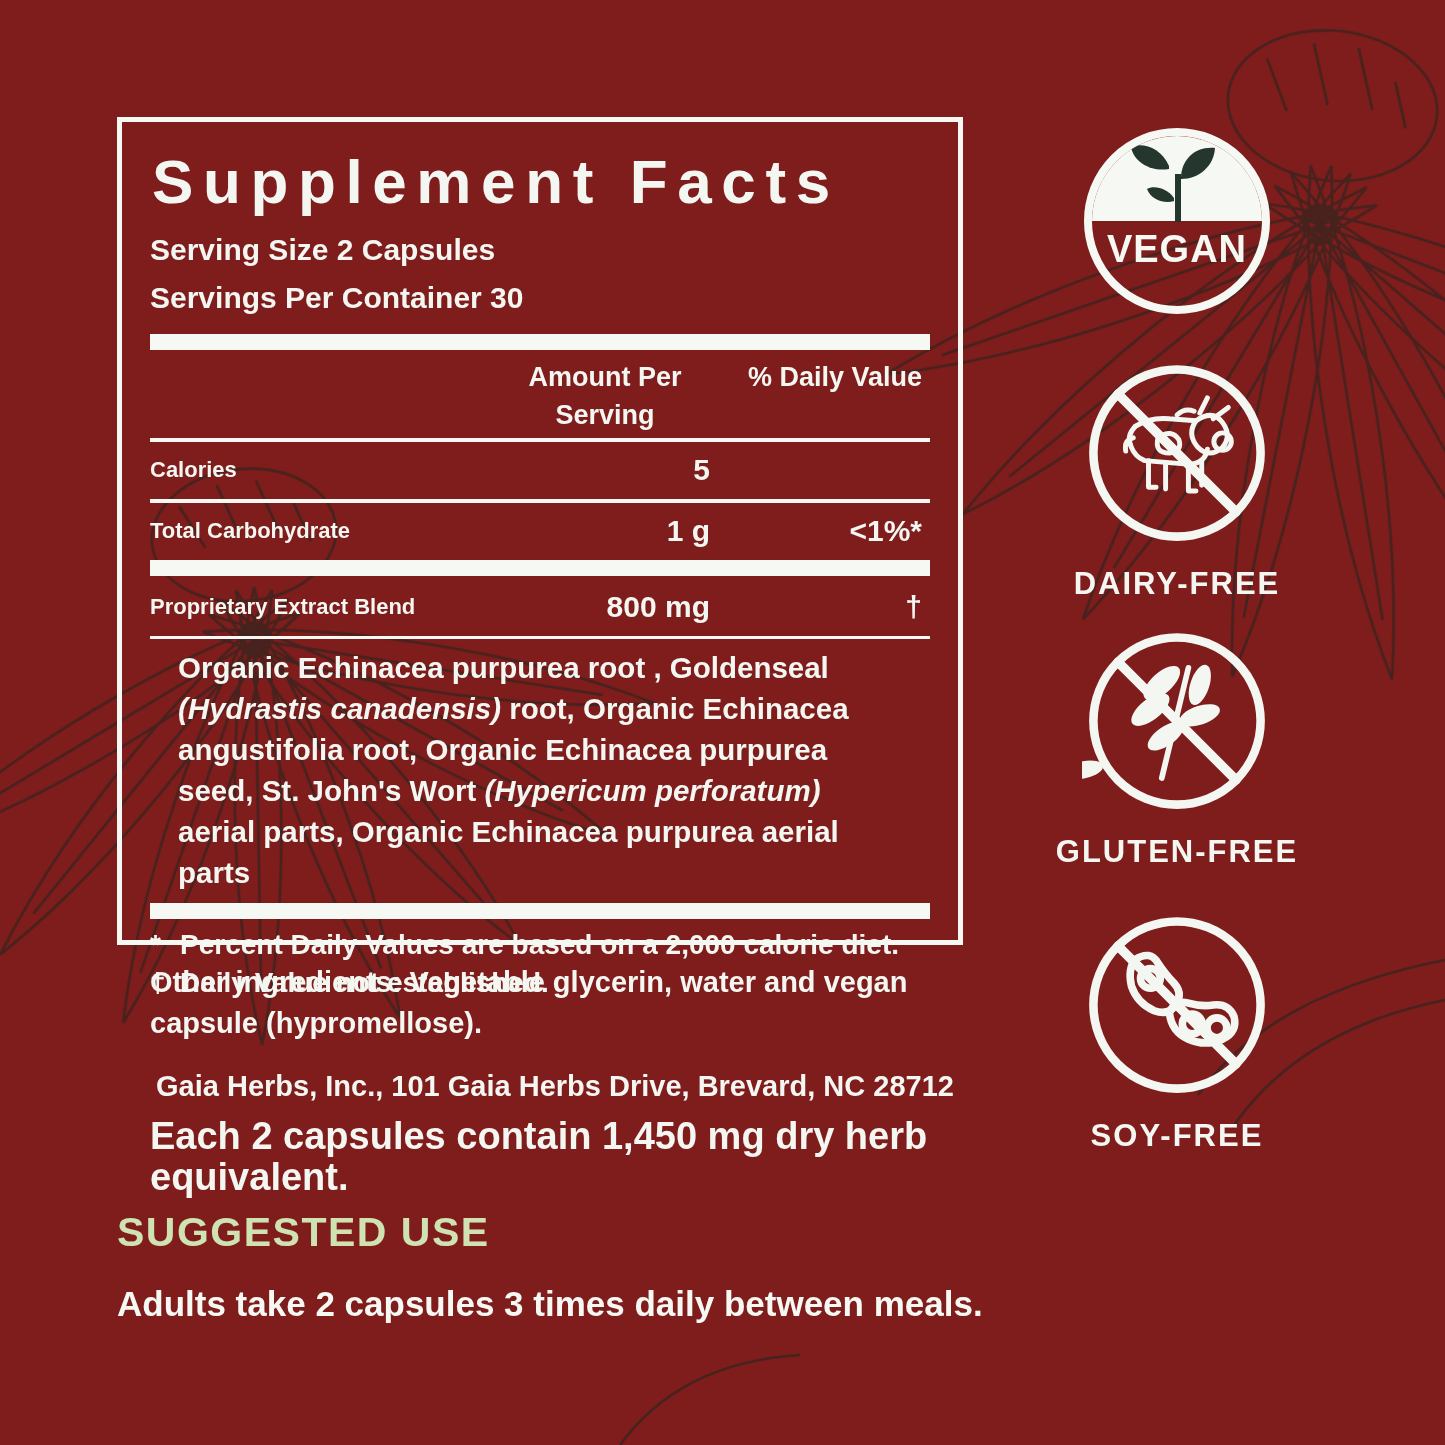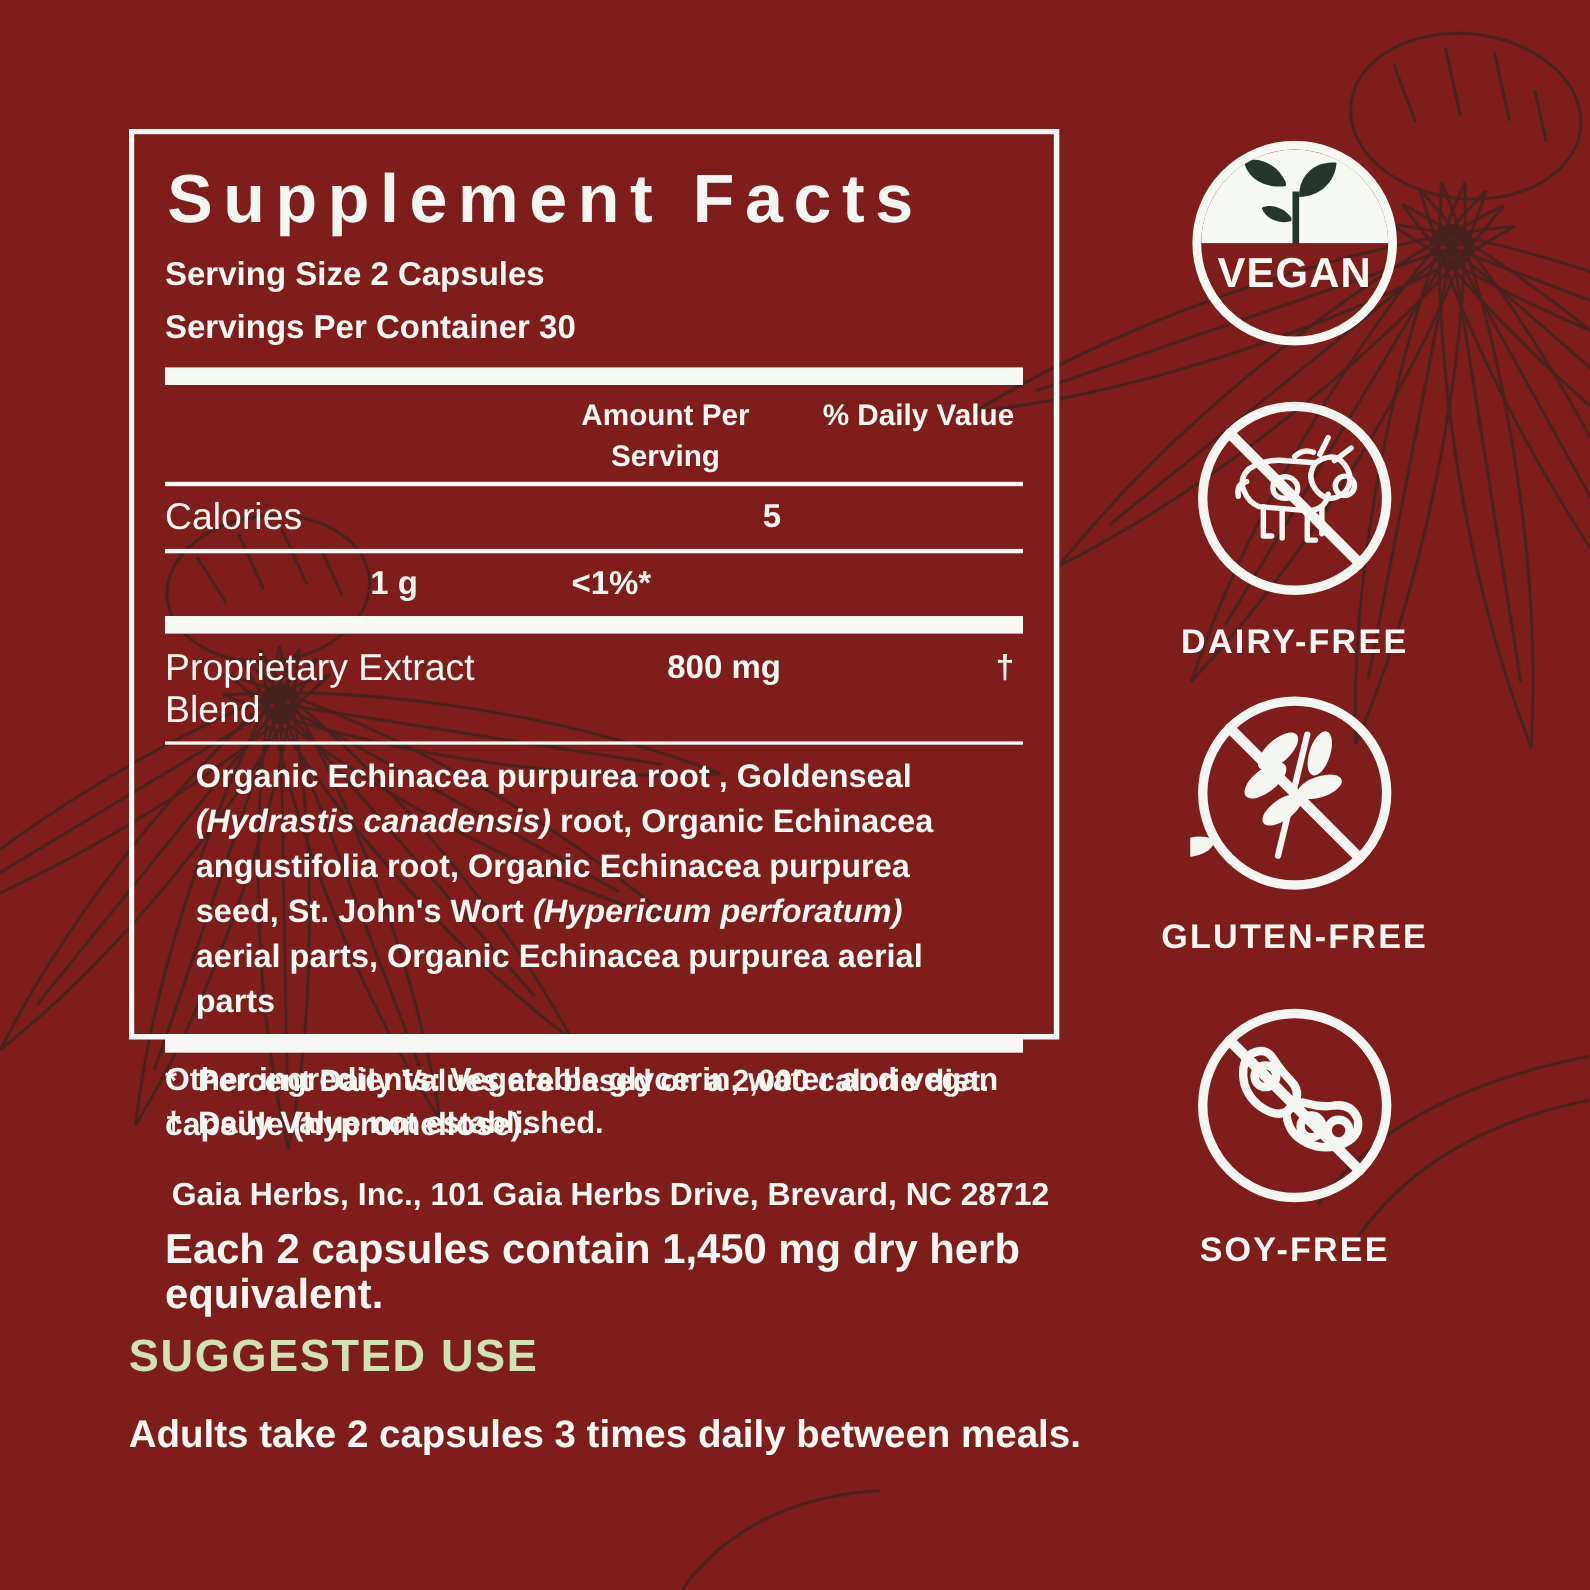--- a/index.html
+++ b/index.html
@@ -24,21 +24,21 @@
   .serving-line{font-size:30px;line-height:40px;font-weight:600;}
   .serving-line.first{margin-top:14px;}
   .serving-line.second{margin-top:8px;}
   .bar{height:16px;background:#f6f8f3;}
   .bar.b1{margin-top:16px;}
   .bar.b2{margin-top:0;}
   .bar.b3{margin-top:10px;}
   .rule{height:4px;background:#f6f8f3;}
   .rule.thin{height:3px;}
   .row{display:flex;align-items:flex-start;}
-  .col-name{flex:1;font-size:34px;line-height:38px;font-weight:normal;}
+  .col-name{flex:1;font-size:22px;line-height:38px;font-weight:bold;}
   .col-amt{width:250px;font-size:30px;line-height:38px;font-weight:bold;text-align:right;padding-right:20px;box-sizing:border-box;}
   .col-dv{width:200px;font-size:30px;line-height:38px;font-weight:bold;text-align:right;padding-right:8px;box-sizing:border-box;}
   .header-row{margin-top:8px;padding-bottom:4px;}
   .header-row .col-amt{font-size:27px;text-align:center;padding-right:0;}
   .header-row .col-dv{font-size:27px;}
   .data-row{padding:9px 0 10px 0;}
   .blend-row{padding:12px 0 10px 0;}
   .ingredients{
     margin:8px 0 0 0;padding:0 0 0 28px;
     font-size:29.5px;line-height:41px;font-weight:600;width:752px;box-sizing:border-box;
@@ -128,20 +128,21 @@
     <div class="rule"></div>
 
     <div class="row data-row">
       <div class="col-name">Calories</div>
       <div class="col-amt">5</div>
       <div class="col-dv"></div>
     </div>
     <div class="rule"></div>
 
     <div class="row data-row">
+      <div class="col-name">Total Carbohydrate</div>
       <div class="col-amt">1 g</div>
       <div class="col-dv">&lt;1%*</div>
     </div>
 
     <div class="bar b2"></div>
 
     <div class="row blend-row">
       <div class="col-name">Proprietary Extract Blend</div>
       <div class="col-amt">800 mg</div>
       <div class="col-dv">†</div>

